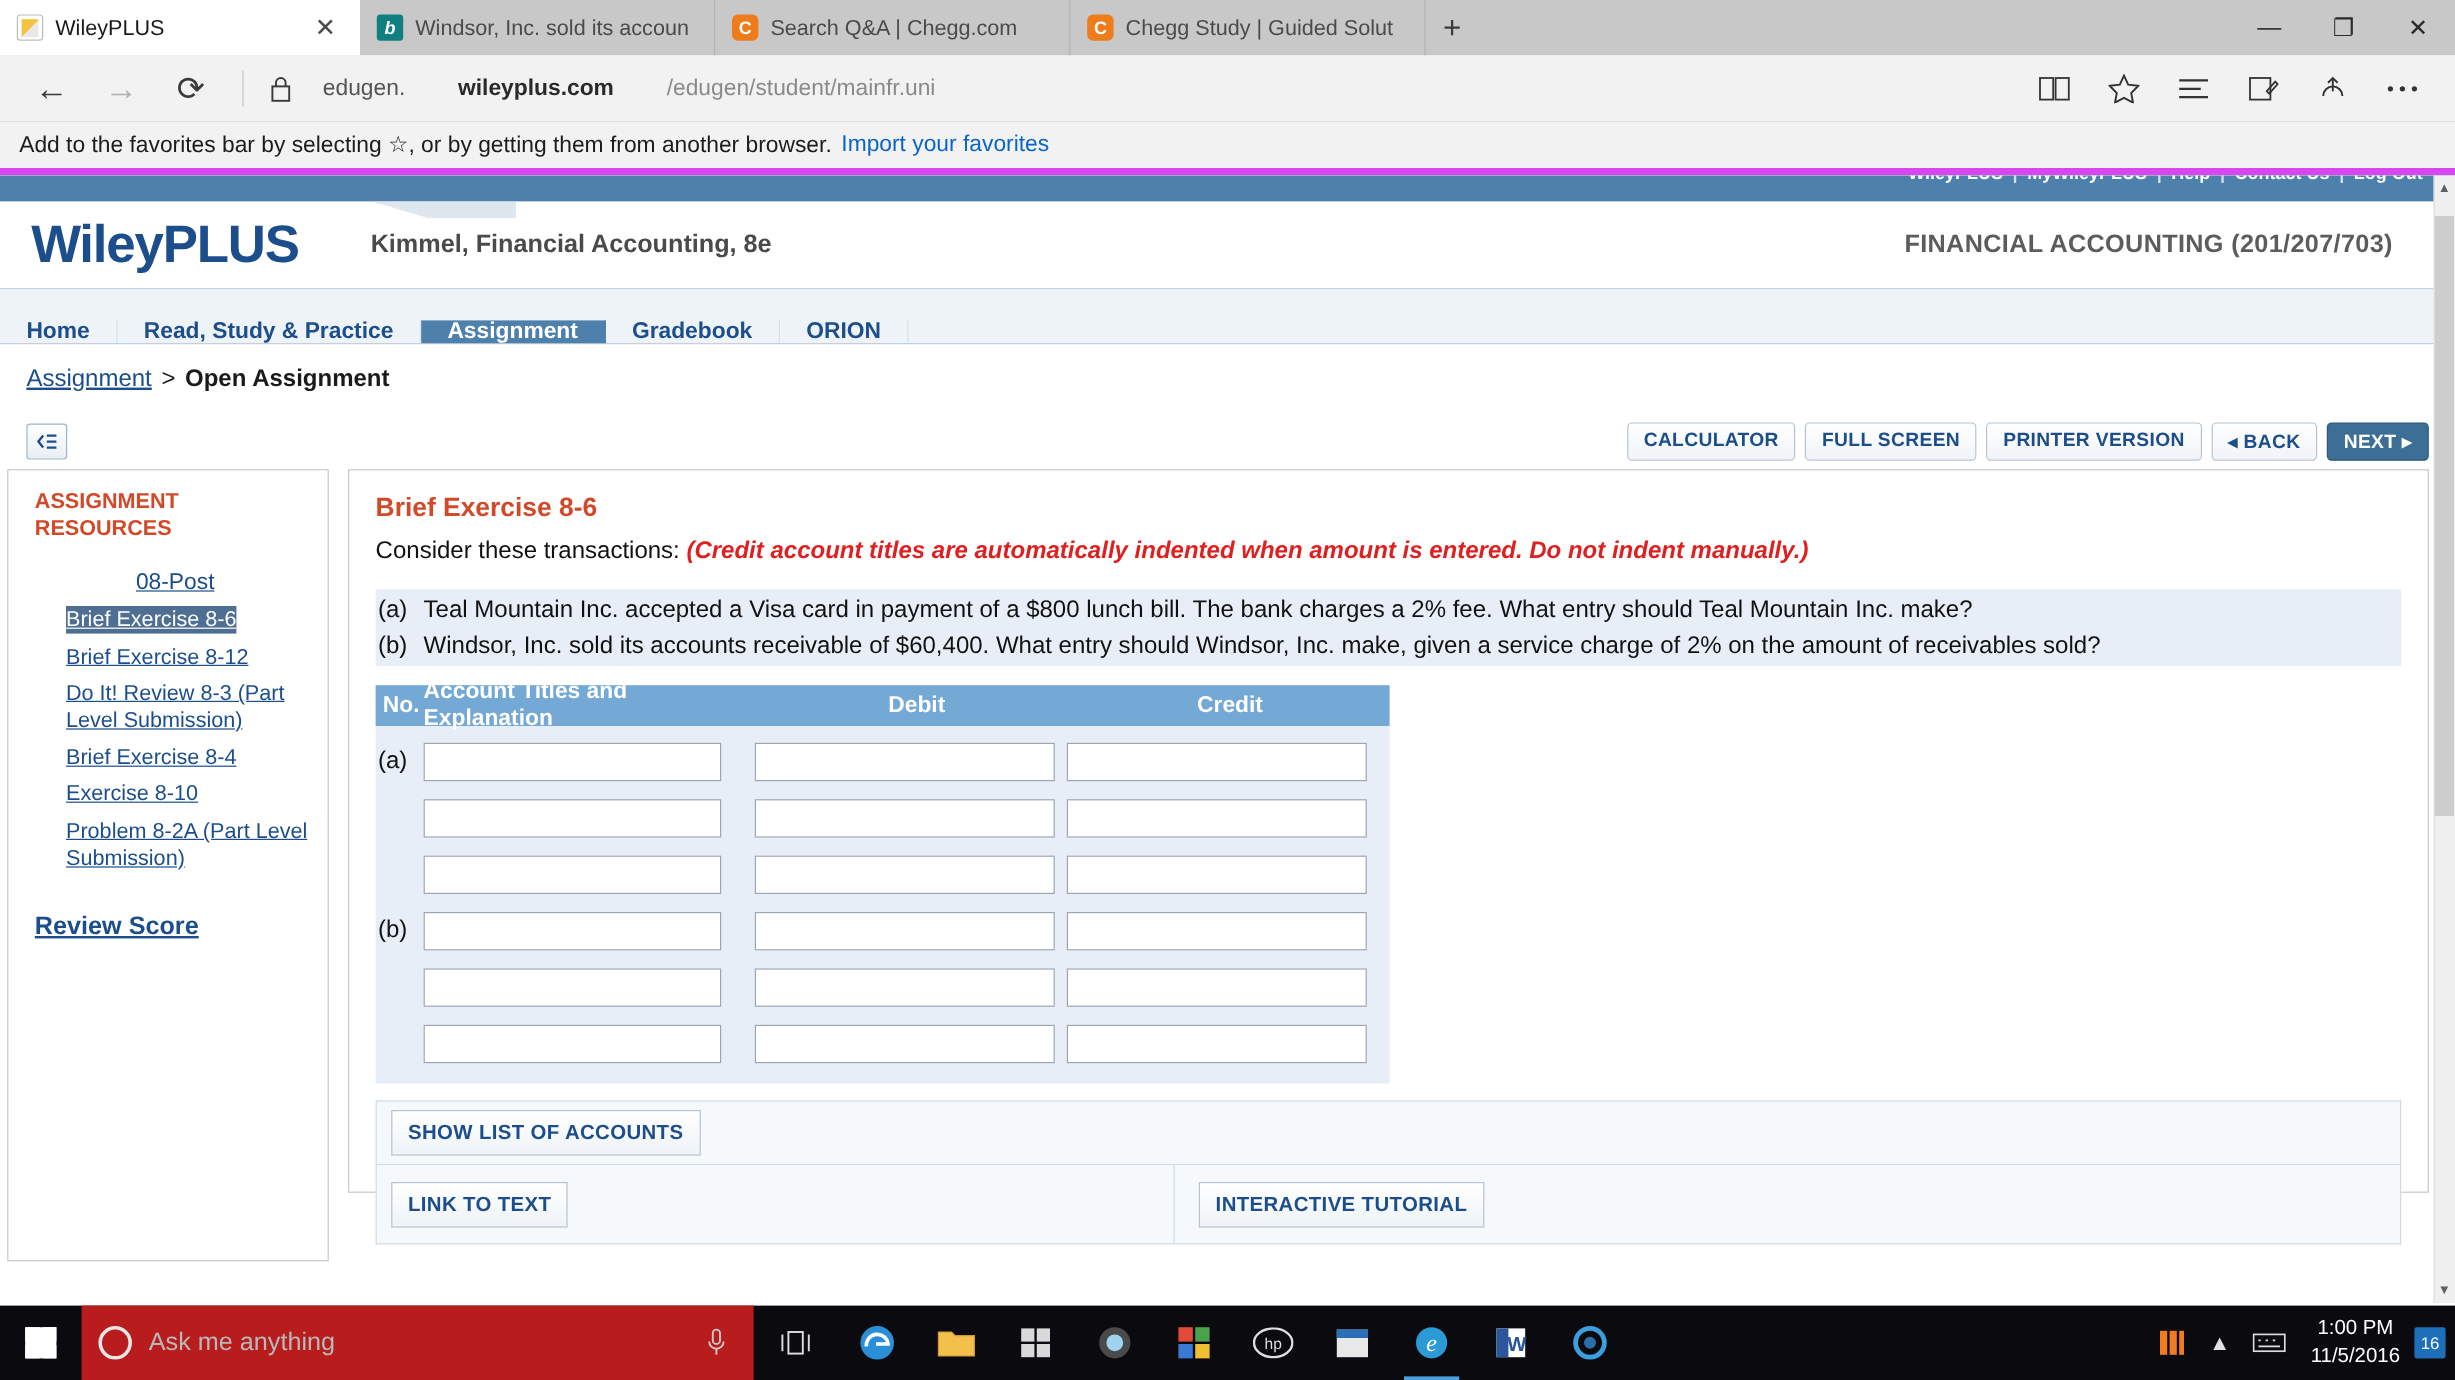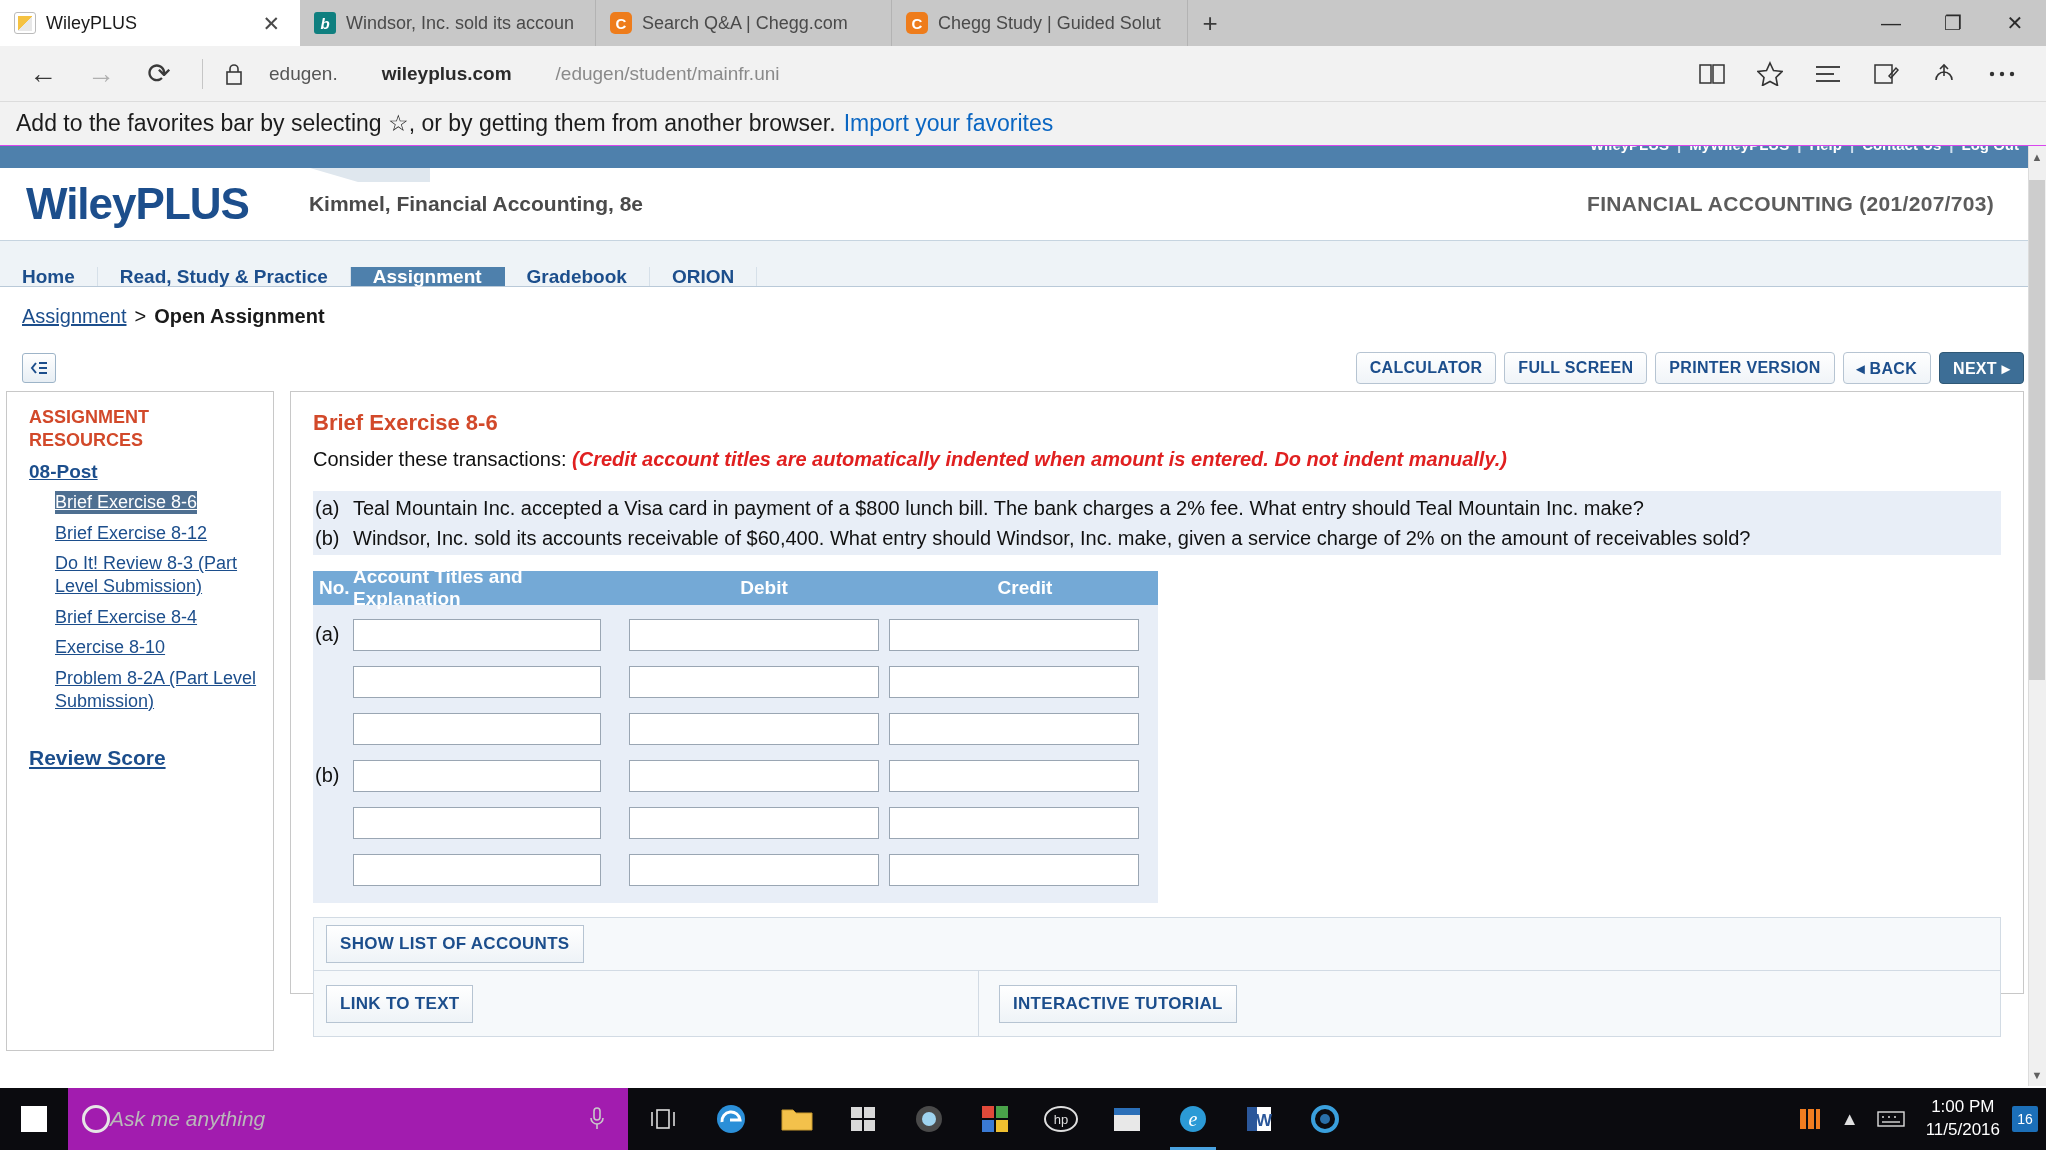--- a/index.html
+++ b/index.html
@@ -63,22 +63,22 @@
     font-size: 19px; color: #8a8a8a; padding-left: 16px; cursor: text; gap: 44px;
   }
   #address-bar .host-strong { color: #2a2a2a; font-weight: bold; }
   #address-bar .host-pre { color: #555; }
   #navbar-right { display: flex; align-items: center; gap: 2px; }
   .navicon { width: 56px; height: 44px; display: flex; align-items: center;
              justify-content: center; color: #333; cursor: pointer; }
 
   #favorites-bar {
     height: 44px; background: #f2f2f2; display: flex; align-items: center;
-    padding: 0 16px; font-size: 23px; color: #1c1c1c;
-    border-bottom: 1px solid #d946ef;
+    padding: 0 16px; font-size: 19px; color: #1c1c1c;
+    border-bottom: 6px solid #d946ef;
   }
   #favorites-bar a { color: #0a66c2; text-decoration: none; margin-left: 8px; cursor: pointer; }
 
   
   #page-viewport {
     position: relative; height: 940px; background: #ffffff; overflow: hidden;
   }
   #page-scroll-track {
     position: absolute; right: 0; top: 0; width: 18px; height: 940px;
     background: #f0f0f0; border-left: 1px solid #dcdcdc;
@@ -162,22 +162,22 @@
 
   #content-area { display: flex; padding: 0 22px 0 0; height: 690px; }
 
   #sidebar {
     width: 268px; flex: 0 0 268px; margin-left: 6px;
     border: 1px solid #c8c8c8; background: #ffffff; padding: 14px 10px 10px 22px;
     height: 660px;
   }
   #sidebar-title { font-size: 18px; font-weight: bold; color: #d2492a; line-height: 1.25; }
   #sidebar-group {
-    margin-top: 10px; font-size: 19px; font-weight: bold; color: #1c4e8c;
-    text-decoration: underline; cursor: pointer;
+    margin-top: 24px; font-size: 19px; font-weight: normal; color: #1c4e8c;
+    text-decoration: underline; cursor: pointer; text-align: center;
   }
   .sidebar-link {
     display: block; margin-left: 26px; margin-top: 8px;
     font-size: 18px; color: #1c4e8c; text-decoration: underline;
     line-height: 1.26; cursor: pointer;
   }
   .sidebar-link.selected { background: #4e6f91; color: #ffffff; display: inline-block; }
   #review-score-link {
     display: block; margin-top: 34px; font-size: 21px; font-weight: bold;
     color: #1c4e8c; text-decoration: underline; cursor: pointer;
@@ -239,22 +239,22 @@
     position: absolute; left: 0; bottom: 0; width: 2046px; height: 62px;
     background: #0b0b0f; display: flex; align-items: center;
   }
   #start-button { width: 68px; height: 62px; display: flex; align-items: center;
                   justify-content: center; cursor: pointer; }
   #start-button .winlogo { width: 26px; height: 26px;
      background: #ffffff; display: grid; grid-template-columns: 1fr 1fr;
      grid-template-rows: 1fr 1fr; gap: 3px; }
   #start-button .winlogo i { background: #ffffff; display:block; }
   #cortana-search {
-    width: 560px; height: 62px; background: #a21caf; display: flex;
-    align-items: center; padding: 0 14px; cursor: text; font-style: italic;
+    width: 560px; height: 62px; background: #b91c1c; display: flex;
+    align-items: center; padding: 0 14px; gap: 14px; cursor: text;
   }
   #cortana-ring { width: 28px; height: 28px; border: 3px solid #e6e6e6;
                   border-radius: 50%; flex: 0 0 28px; }
   #cortana-text { color: #b9b9b9; font-size: 21px; flex: 1; }
   .tb-icon { width: 26px; height: 26px; color: #d8d8d8; }
   #taskview-button { width: 70px; height: 62px; display: flex; align-items: center;
                      justify-content: center; color: #e0e0e0; font-size: 24px; cursor: pointer; }
   .app-icon { width: 66px; height: 62px; display: flex; align-items: center;
               justify-content: center; cursor: pointer; position: relative; }
   .app-icon.running::after {

